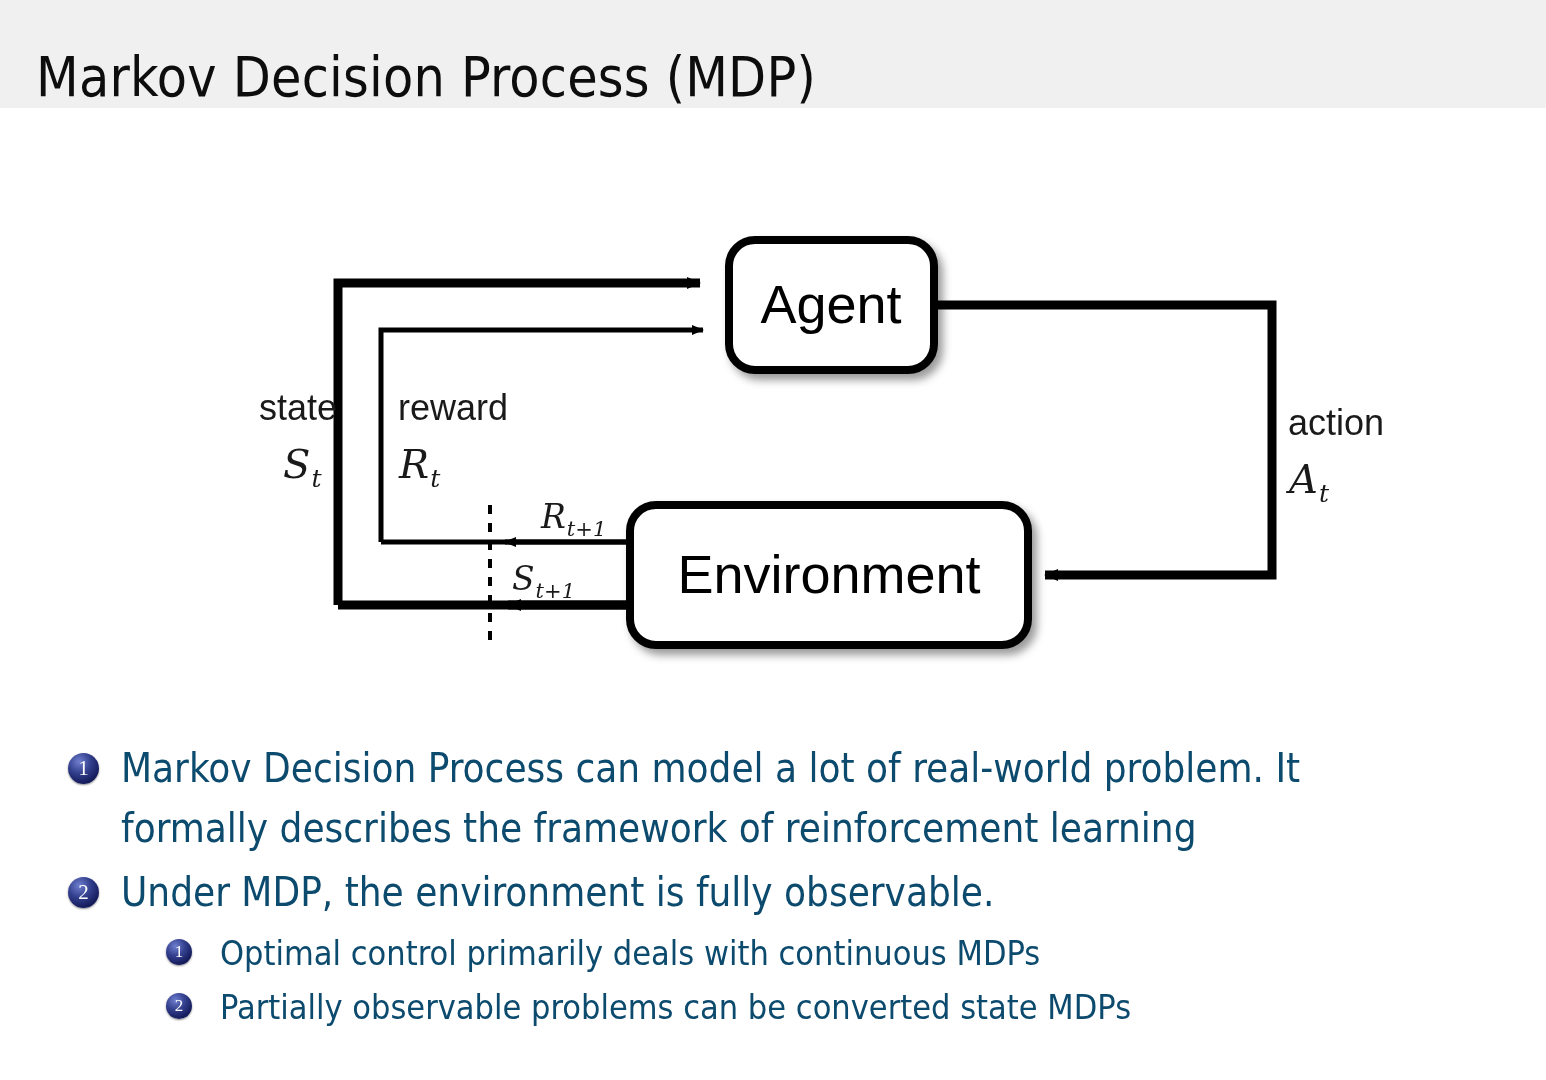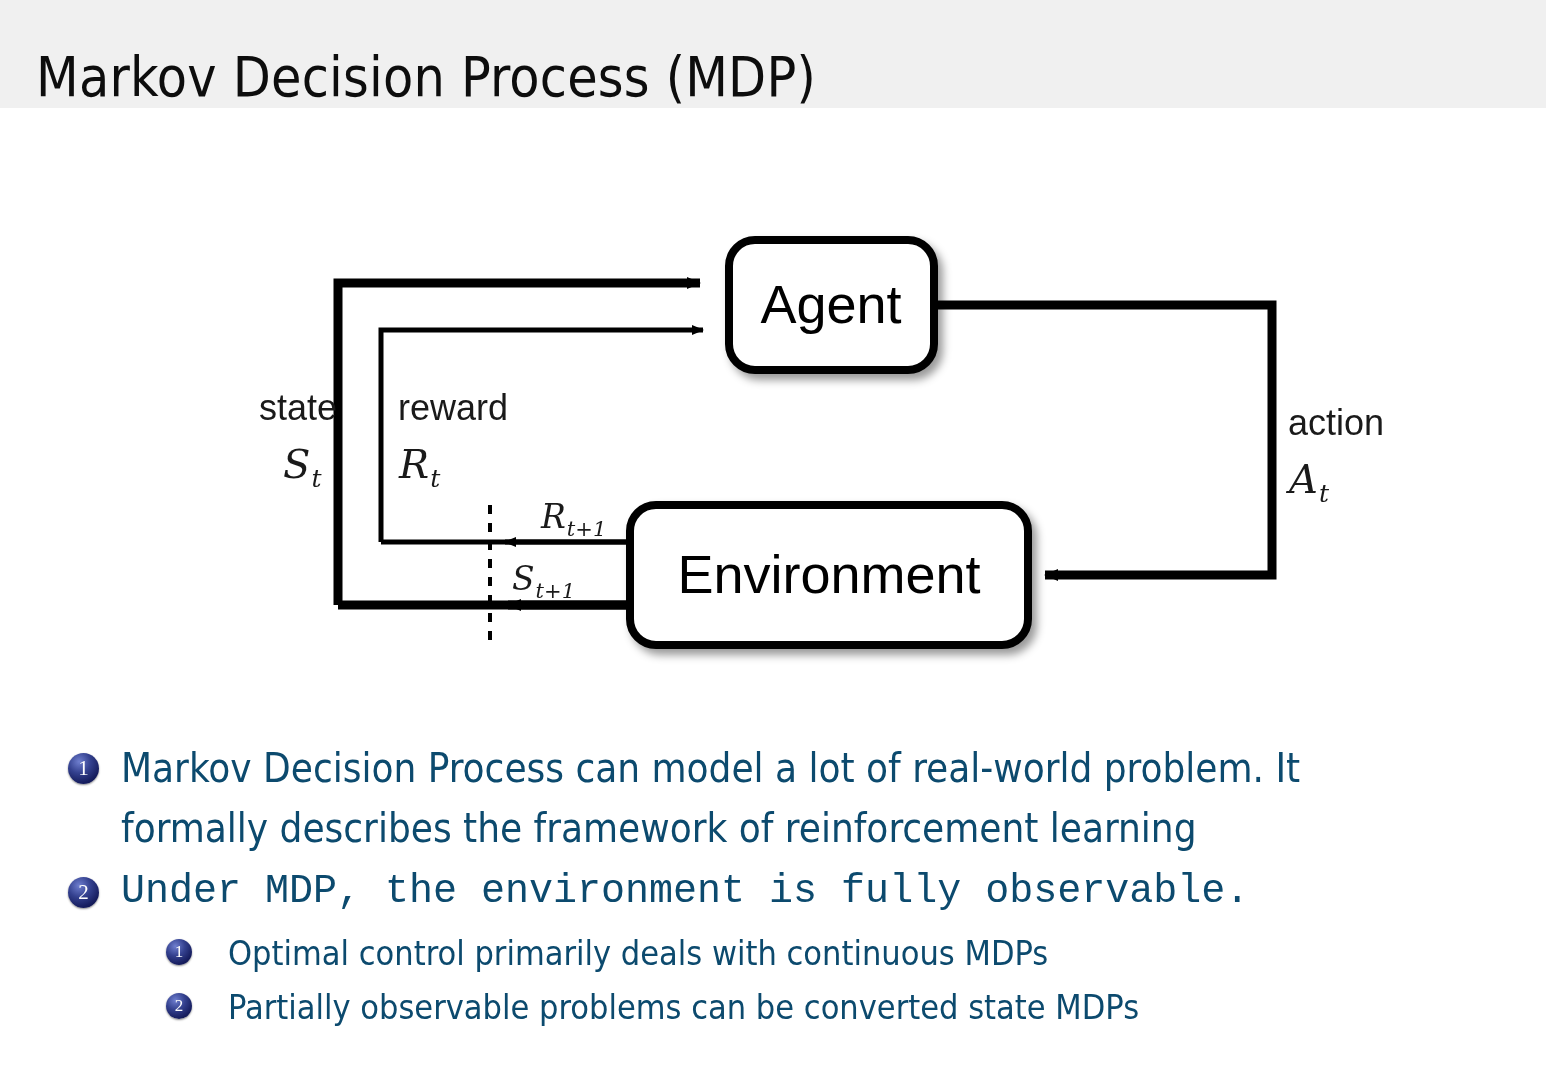--- a/index.html
+++ b/index.html
@@ -134,25 +134,25 @@
     font-family: "DejaVu Sans Condensed", "Liberation Sans", sans-serif;
     color: #0c4a6e;
   }
   .bullet-text-1 {
     font-size: 40px;
     line-height: 60px;
     margin-left: 22px;
     width: 1395px;
     text-align: justify;
   }
-  .bullet-text-1.nojust { text-align: left; font-family: Liberation Mono, monospace; }
+  .bullet-text-1.nojust { text-align: left; }
   .bullet-text-2 {
     font-size: 34px;
     line-height: 54px;
-    margin-left: 36px;
+    margin-left: 28px;
     white-space: nowrap;
   }
 </style>
 </head>
 <body>
 
 <div id="title-band">
   <div id="slide-title">Markov Decision Process (MDP)</div>
 </div>
 

